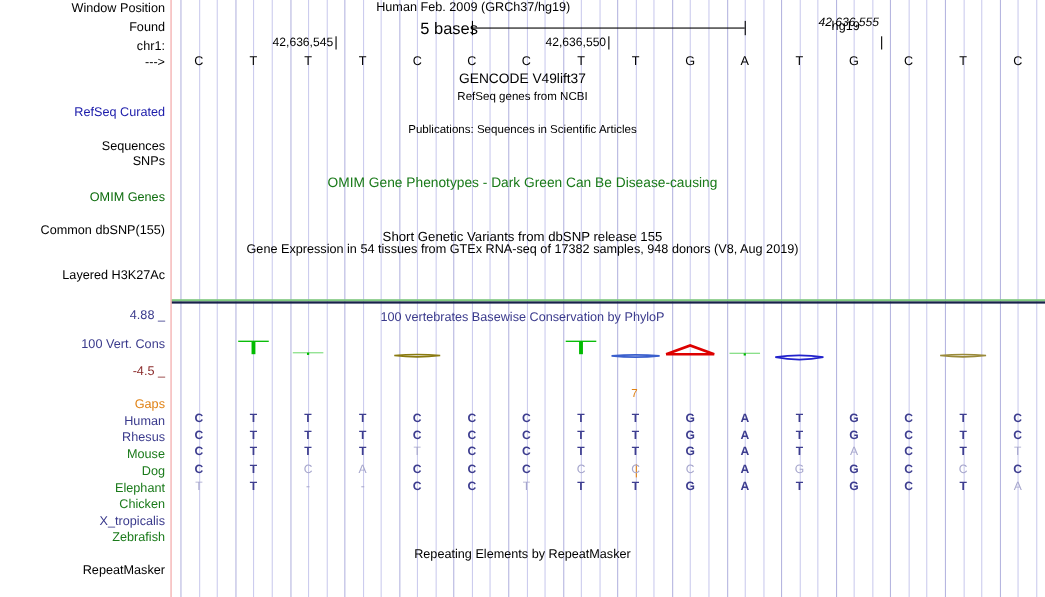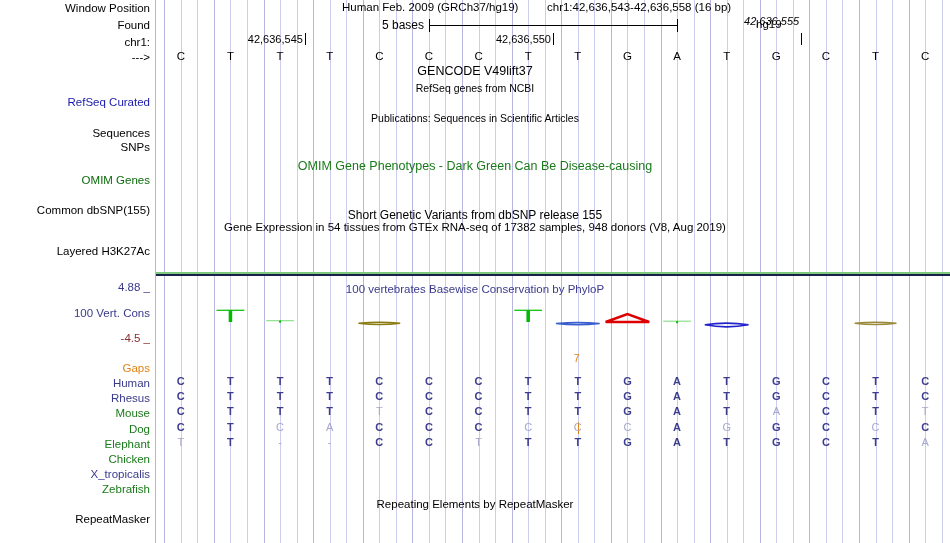--- a/index.html
+++ b/index.html
@@ -130,23 +130,22 @@
       <div class="lbl" style="top: 483.4px; color: rgb(26, 122, 26);">Zebrafish</div>
     </div>
 
   <div class="lbl" style="top:513px;">RepeatMasker</div>
 </div>
 
 <div id="red-divider"></div>
 
 <div class="abs" style="left:0;top:0;width:950px;height:70px;z-index:30;">
   <div class="abs" style="left:342px;top:1px;font-size:11.5px;white-space:nowrap;">Human Feb. 2009 (GRCh37/hg19)</div>
-  <div class="abs" style="left:547px;top:1px;font-size:11.5px;white-space:nowrap;">chr1:42,636,543-42,636,558 (16 bp)</div>
-
-  <div class="abs" style="left:382px;top:18px;font-size:12px;white-space:nowrap;">5 bases</div>
+
+  <div class="abs" style="left:382px;top:18px;font-size:15px;white-space:nowrap;">5 bases</div>
   <div id="scalebar-line" style="left:429px;top:25px;width:248px;"></div>
   <div class="scale-cap" style="left:429px;top:19px;height:13px;"></div>
   <div class="scale-cap" style="left:677px;top:19px;height:13px;"></div>
   <div class="abs" style="left:720px;top:18px;font-size:11.5px;margin-left:36px;">hg19</div>
 
   <div id="ruler-ticks">
       <div class="tick-label" style="left: 302.875px; top: 33px;">42,636,545</div>
       <div class="tickmark" style="left: 304.875px; top: 33px; height: 12px;"></div>
       <div class="tick-label" style="left: 551px; top: 33px;">42,636,550</div>
       <div class="tickmark" style="left: 553px; top: 33px; height: 12px;"></div>

